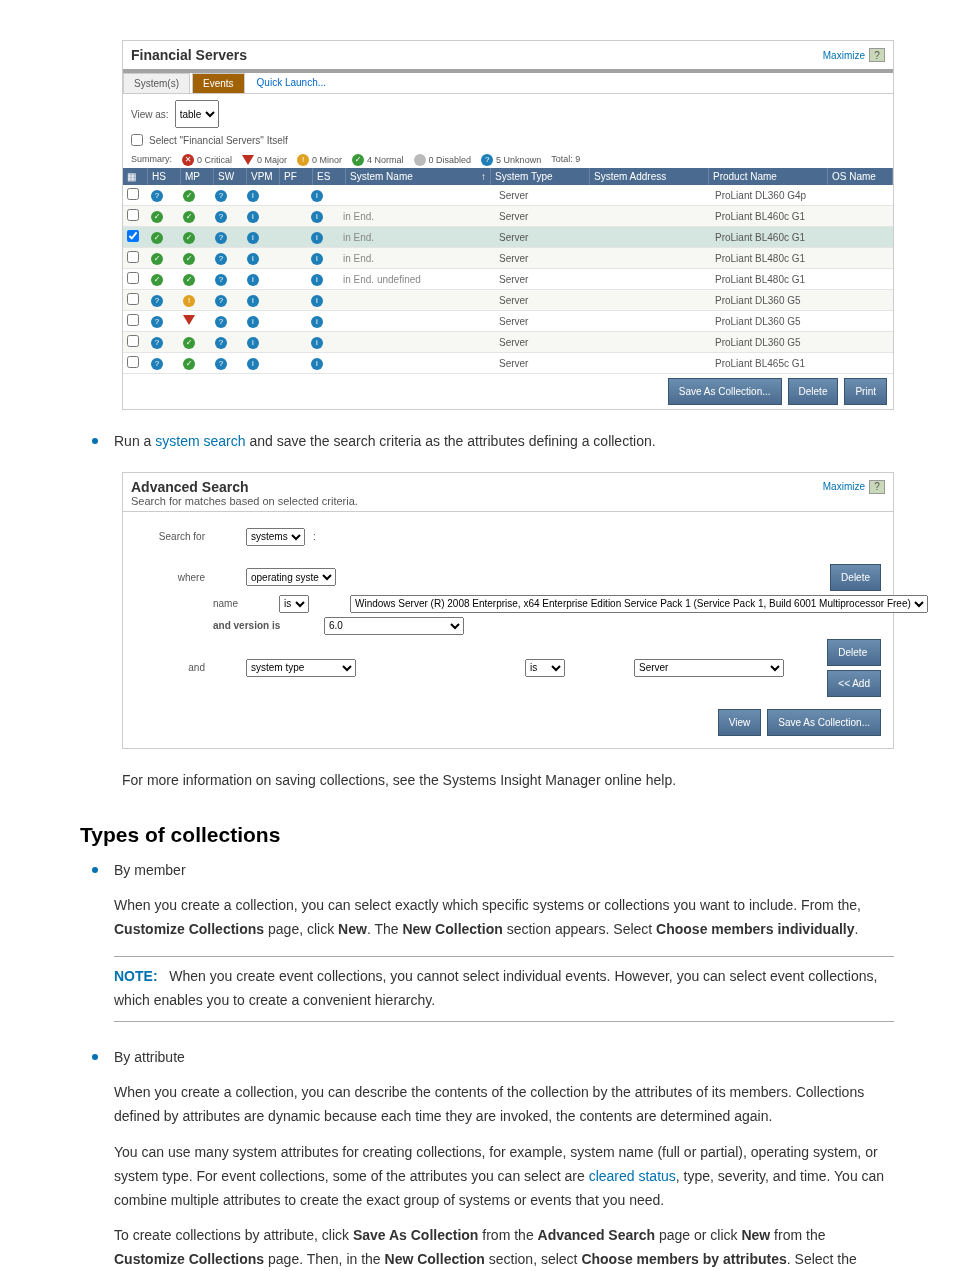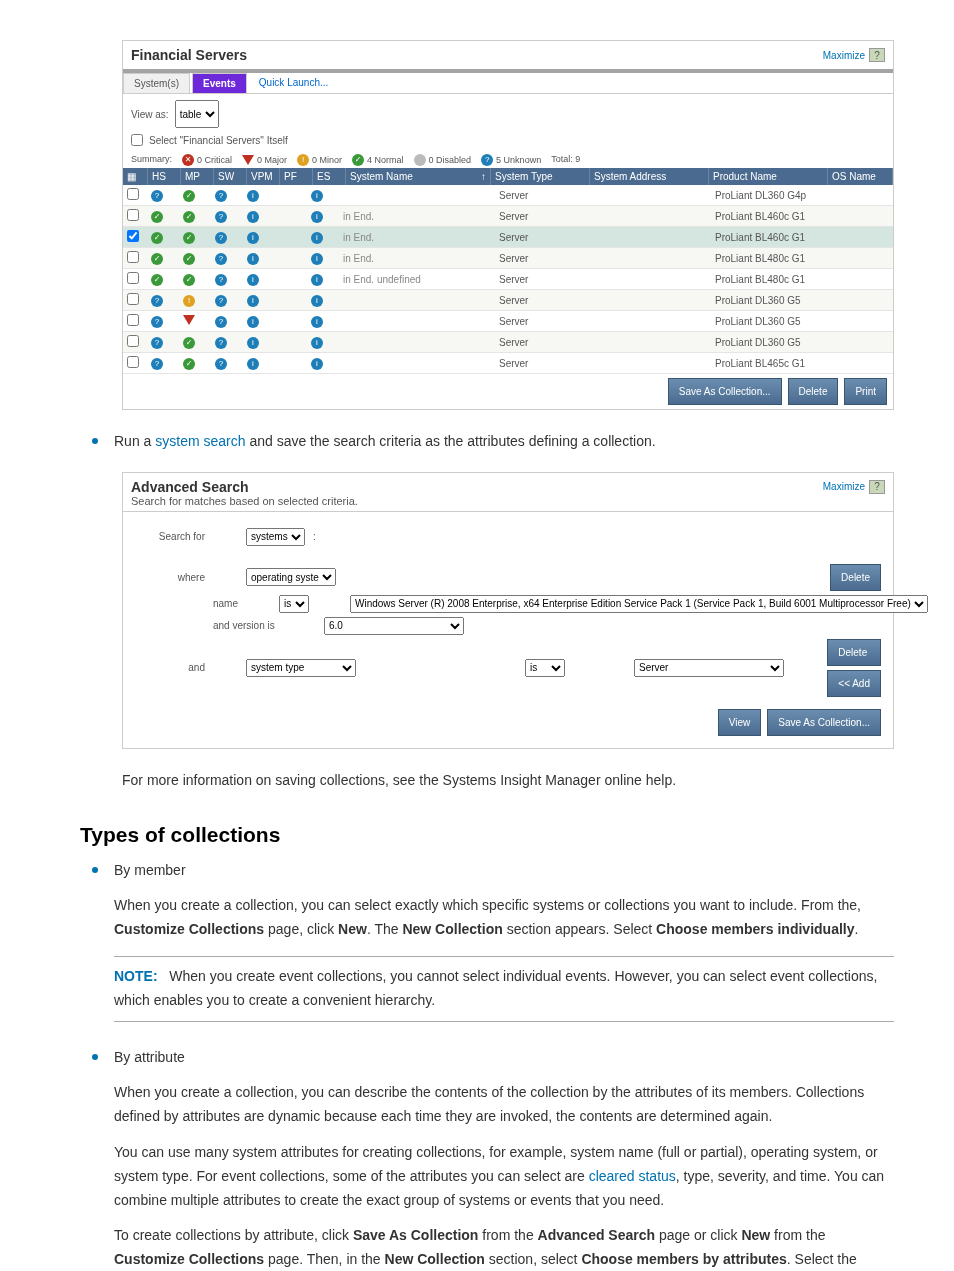--- a/index.html
+++ b/index.html
@@ -3,21 +3,21 @@
 <meta charset="utf-8">
 <style>
 body { margin:0; padding:0; font-family:Arial,Helvetica,sans-serif; color:#333; background:#fff; width:954px;}
 .page { padding:40px 60px 40px 80px; }
 .panel { background:#fff; border:1px solid #ccc; font-size:10px; color:#555; margin-bottom:20px;}
 .panel-title { font-size:14px; font-weight:bold; color:#333; border-bottom:4px solid #a3a3a3; padding:6px 8px; display:flex; justify-content:space-between; align-items:center;}
 .maximize { font-size:10px; color:#06c; font-weight:normal; display:flex; align-items:center; gap:4px;}
 .help-badge { background:#c8d8b8; color:#555; width:14px; height:12px; display:inline-flex; align-items:center; justify-content:center; border:1px solid #999;}
 .tabs { display:flex; border-bottom:1px solid #ccc; background:#fff; font-size:10px;}
 .tab { padding:4px 10px; border:1px solid #ccc; border-bottom:none; margin-right:2px; background:#f0f0f0; color:#555;}
-.tab.active { background:#6d28d9; color:#fff;font-weight:bold;}
+.tab.active { background:#a16207; color:#fff;}
 .quicklaunch { padding:4px 10px; color:#06c;}
 .toolbar { padding:6px 8px; display:flex; align-items:center; gap:6px;}
 select.mini { font-size:10px; height:28px;}
 .summary { padding:2px 8px; display:flex; gap:10px; font-size:9px; color:#555; flex-wrap:wrap;}
 .sumseg { display:flex; align-items:center; gap:3px;}
 .hdrrow { display:flex; background:#4a6b8f; color:#fff; font-size:10px;}
 .hcell { padding:3px 4px; border-right:1px solid #6a85a3;}
 .w-ck{width:16px;} .w-st{width:24px;} .w-name{flex:1;} .w-type{width:90px;} .w-addr{width:110px;} .w-prod{width:110px;} .w-os{width:56px;}
 .drow { display:flex; font-size:10px; border-bottom:1px solid #e5e5e5; align-items:center;}
 .drow.alt { background:#f7f7f4;}
@@ -282,21 +282,21 @@
       <select class="crit-select" style="width:90px"><option>operating system</option></select>
       <div style="flex:1"></div>
       <div class="btn">Delete</div>
     </div>
     <div class="search-row" style="padding-left:78px;">
       <span style="width:70px;">name</span>
       <select class="crit-select" style="width:40px"><option>is</option></select>
       <select class="crit-select" style="flex:1"><option>Windows Server (R) 2008 Enterprise, x64 Enterprise Edition Service Pack 1 (Service Pack 1, Build 6001 Multiprocessor Free)</option></select>
     </div>
     <div class="search-row" style="padding-left:78px;">
-      <span style="width:70px;">and version is</span>
+      <span style="width:70px;font-weight:bold;">and version is</span>
       <select class="crit-select" style="width:140px"><option>6.0</option></select>
     </div>
     <div class="search-row">
       <span class="label-right">and</span>
       <select class="crit-select" style="width:110px"><option>system type</option></select>
       <div style="width:120px;"></div>
       <select class="crit-select" style="width:40px"><option>is</option></select>
       <div style="width:20px;"></div>
       <select class="crit-select" style="width:150px"><option>Server</option></select>
       <div style="flex:1"></div>

